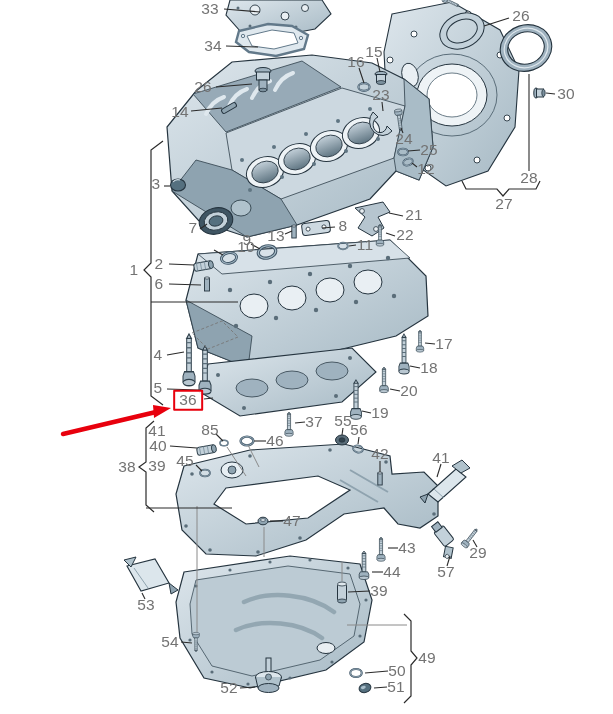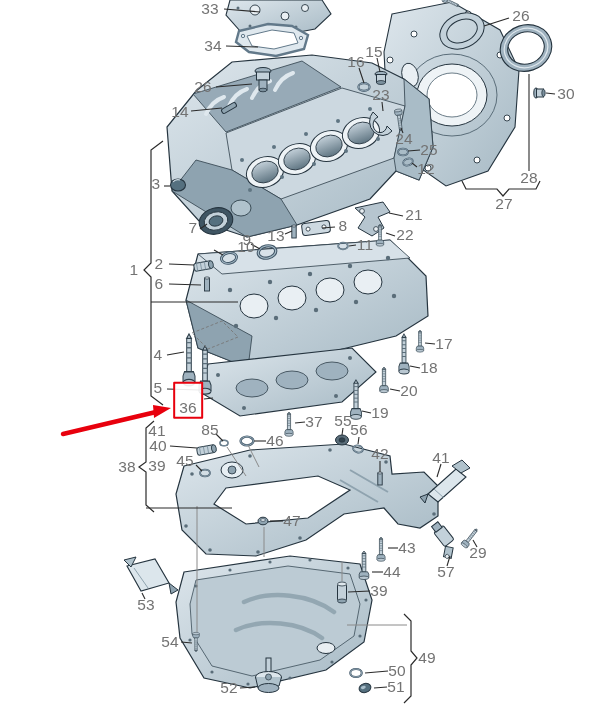--- a/index.html
+++ b/index.html
@@ -7,21 +7,21 @@
   .canvas{position:relative;width:613px;height:714px;background:#ffffff;overflow:hidden;}
   svg.diagram{position:absolute;left:0;top:0;}
   #labels-layer{position:absolute;left:0;top:0;width:613px;height:714px;pointer-events:none;}
   .part-label{
     position:absolute;transform:translate(-50%,-50%);
     font-size:15.5px;line-height:1;color:#737373;letter-spacing:.2px;
     white-space:nowrap;pointer-events:auto;
   }
   .part-label.highlighted{
     border:2.6px solid #e8000d;border-radius:1px;
-    padding:16px 4px 1px 4px;background:rgba(255,255,255,.9);
+    padding:0px 4px 1px 4px;background:rgba(255,255,255,.9);
   }
 </style>
 </head>
 <body>
 
 <div class="canvas">
 
 <svg class="diagram" width="613" height="714" viewBox="0 0 613 714">
   <defs>
     <linearGradient id="gMain" x1="0" y1="0" x2="1" y2="1">

